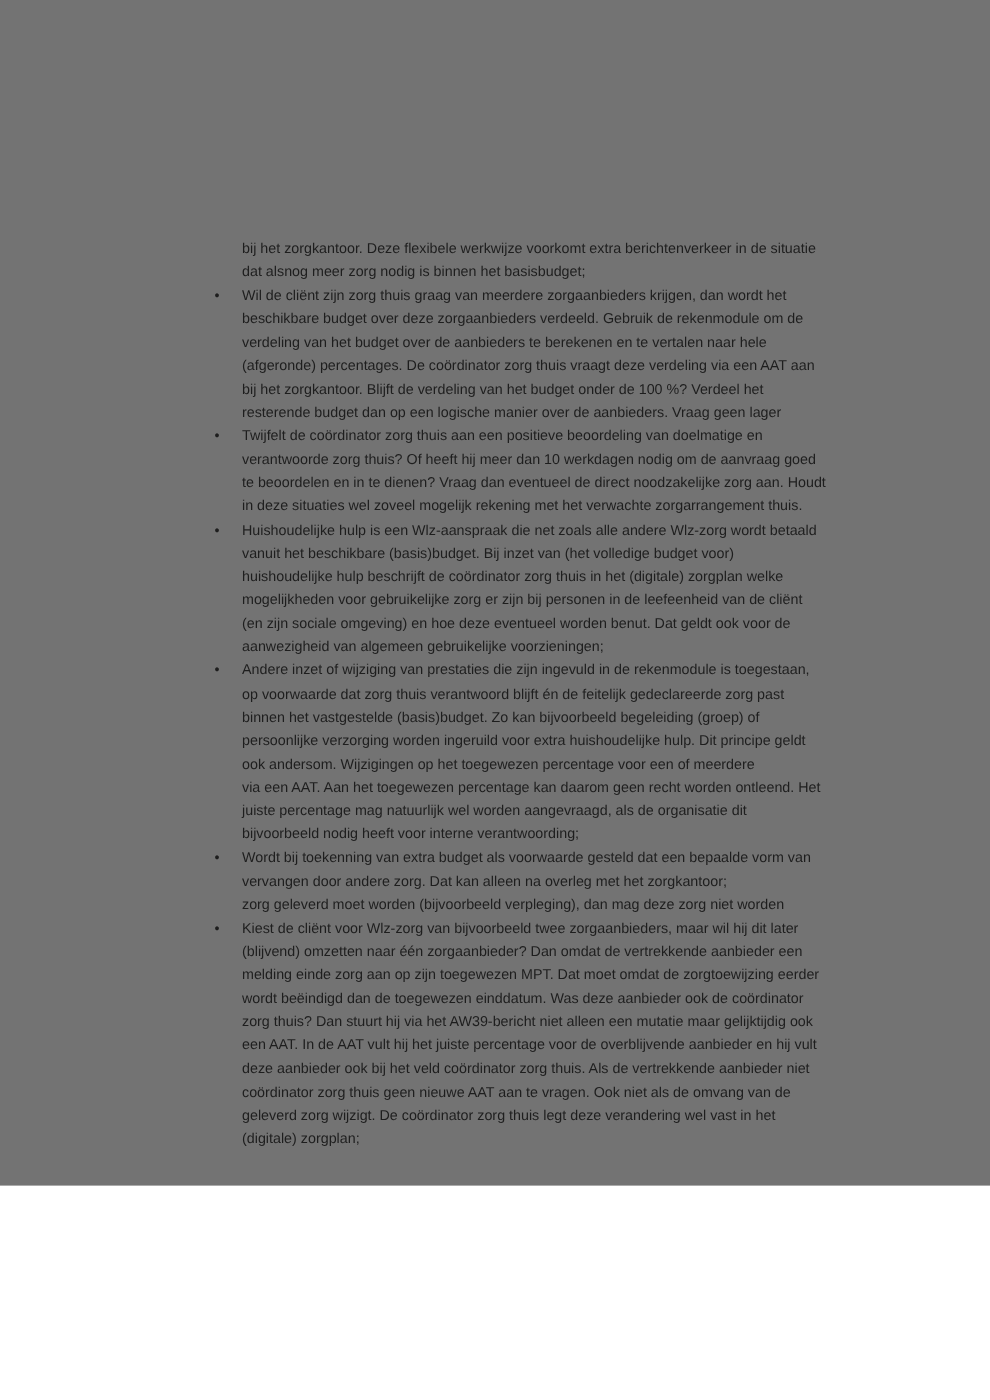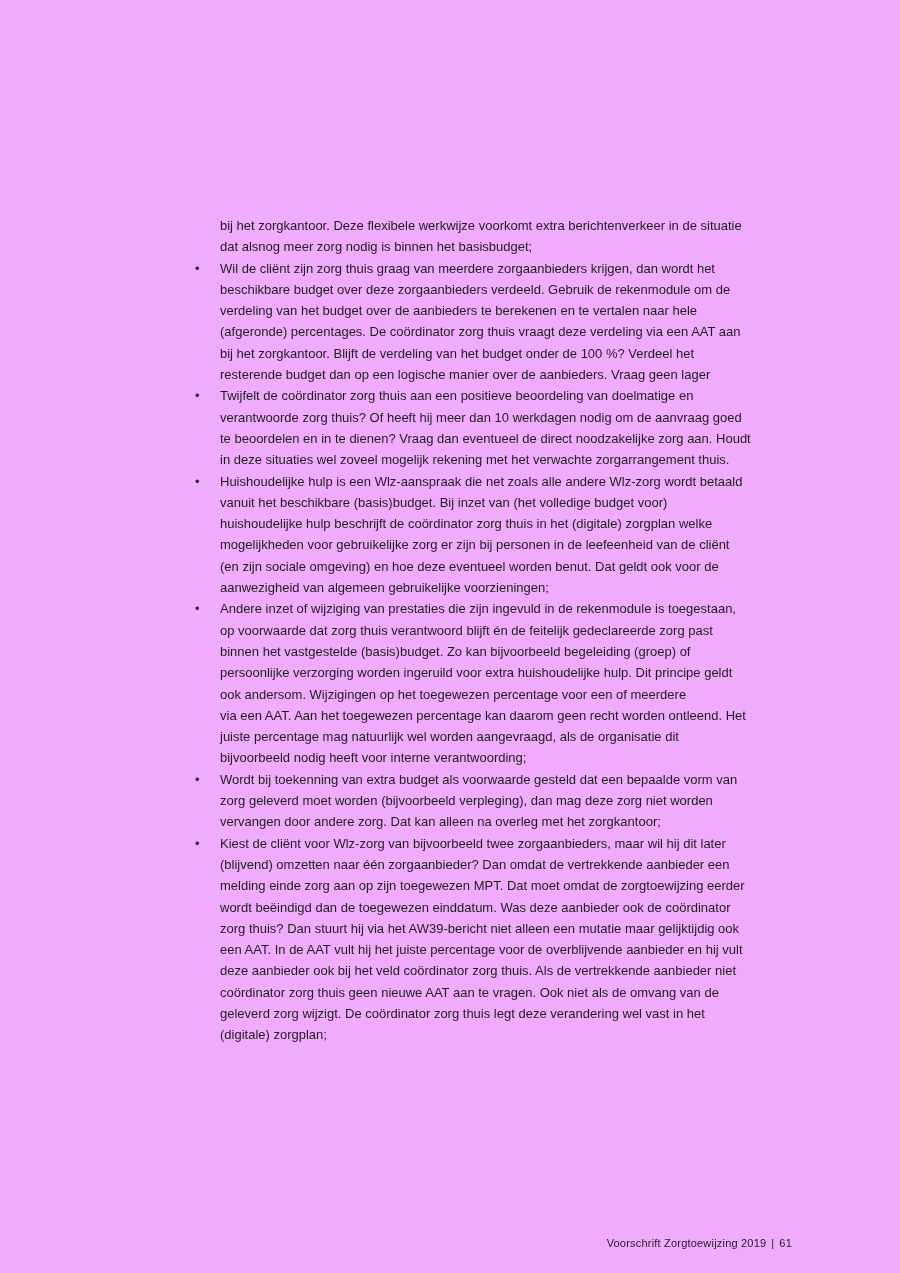--- a/index.html
+++ b/index.html
@@ -3,22 +3,22 @@
 <meta charset="utf-8">
 <style>
   html, body {
     margin: 0;
     padding: 0;
     background: #ffffff;
   }
   .page {
     position: relative;
     width: 900px;
-    height: 1273px;
-    background: #f0abfc;
+    height: 1078px;
+    background: #737373;
     overflow: hidden;
     font-family: "Liberation Sans", "DejaVu Sans", sans-serif;
     color: #1e1e1e;
   }
   .doc {
     position: absolute;
     left: 192px;
     top: 215px;
     width: 620px;
     font-size: 13px;
@@ -110,22 +110,22 @@
           <div class="line">ook andersom. Wijzigingen op het toegewezen percentage voor een of meerdere</div>
           <div class="line">via een AAT. Aan het toegewezen percentage kan daarom geen recht worden ontleend. Het</div>
           <div class="line">juiste percentage mag natuurlijk wel worden aangevraagd, als de organisatie dit</div>
           <div class="line">bijvoorbeeld nodig heeft voor interne verantwoording;</div>
         </div>
       </div>
       <div class="block">
         <div class="marker">•</div>
         <div class="lines">
           <div class="line">Wordt bij toekenning van extra budget als voorwaarde gesteld dat een bepaalde vorm van</div>
+          <div class="line">vervangen door andere zorg. Dat kan alleen na overleg met het zorgkantoor;</div>
           <div class="line">zorg geleverd moet worden (bijvoorbeeld verpleging), dan mag deze zorg niet worden</div>
-          <div class="line">vervangen door andere zorg. Dat kan alleen na overleg met het zorgkantoor;</div>
         </div>
       </div>
       <div class="block">
         <div class="marker">•</div>
         <div class="lines">
           <div class="line">Kiest de cliënt voor Wlz-zorg van bijvoorbeeld twee zorgaanbieders, maar wil hij dit later</div>
           <div class="line">(blijvend) omzetten naar één zorgaanbieder? Dan omdat de vertrekkende aanbieder een</div>
           <div class="line">melding einde zorg aan op zijn toegewezen MPT. Dat moet omdat de zorgtoewijzing eerder</div>
           <div class="line">wordt beëindigd dan de toegewezen einddatum. Was deze aanbieder ook de coördinator</div>
           <div class="line">zorg thuis? Dan stuurt hij via het AW39-bericht niet alleen een mutatie maar gelijktijdig ook</div>

